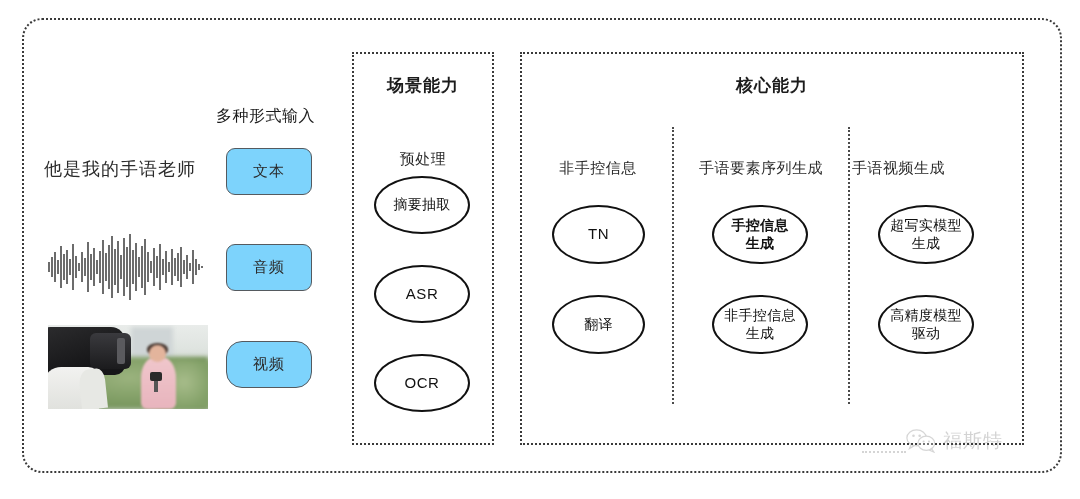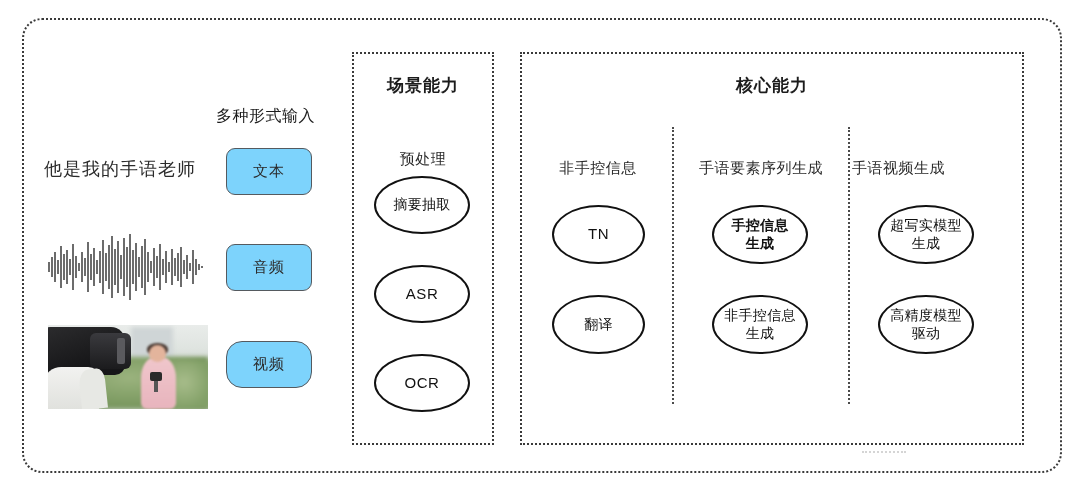--- a/index.html
+++ b/index.html
@@ -394,14 +394,27 @@
     </span>
   </div>
   <div class="ellipse" style="left:878px; top:295px; width:96px; height:59px;">
     <span>
       <span>高精度模型</span><br>
       <span>驱动</span>
     </span>
   </div>
 
   <div class="wm-dashline"></div>
+  <div class="watermark">
+    <svg class="wechat-icon" viewBox="0 0 34 27">
+      <ellipse cx="12" cy="10" rx="11" ry="9" fill="none" stroke="#7a7a7a" stroke-width="1.4"></ellipse>
+      <path d="M6 17 L4 22 L9 19 Z" fill="none" stroke="#7a7a7a" stroke-width="1.4"></path>
+      <circle cx="8.5" cy="7.5" r="1.5" fill="#7a7a7a"></circle>
+      <circle cx="15.5" cy="7.5" r="1.5" fill="#7a7a7a"></circle>
+      <ellipse cx="23" cy="16" rx="9.5" ry="8" fill="#ffffff" stroke="#7a7a7a" stroke-width="1.4"></ellipse>
+      <path d="M29 22 L31.5 26 L27 24 Z" fill="none" stroke="#7a7a7a" stroke-width="1.4"></path>
+      <circle cx="20" cy="14" r="1.2" fill="#7a7a7a"></circle>
+      <circle cx="26" cy="14" r="1.2" fill="#7a7a7a"></circle>
+    </svg>
+    <span class="wm-text">福斯特</span>
+  </div>
 
 </div>
 
 </body></html>

